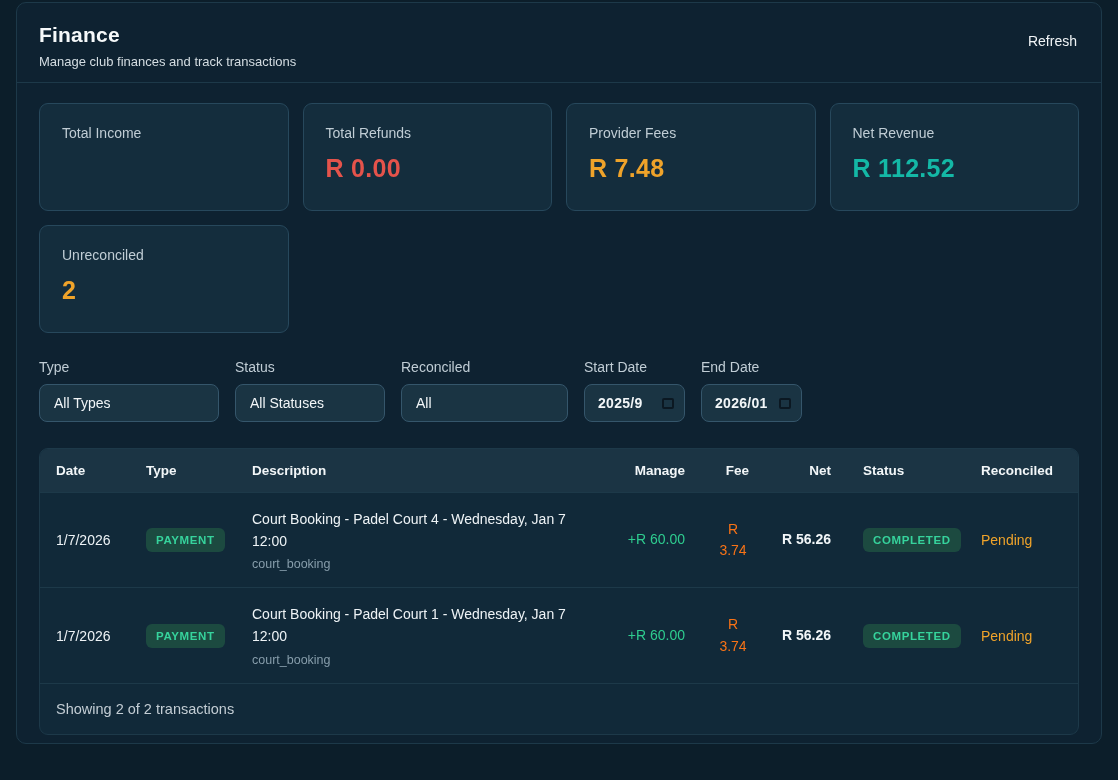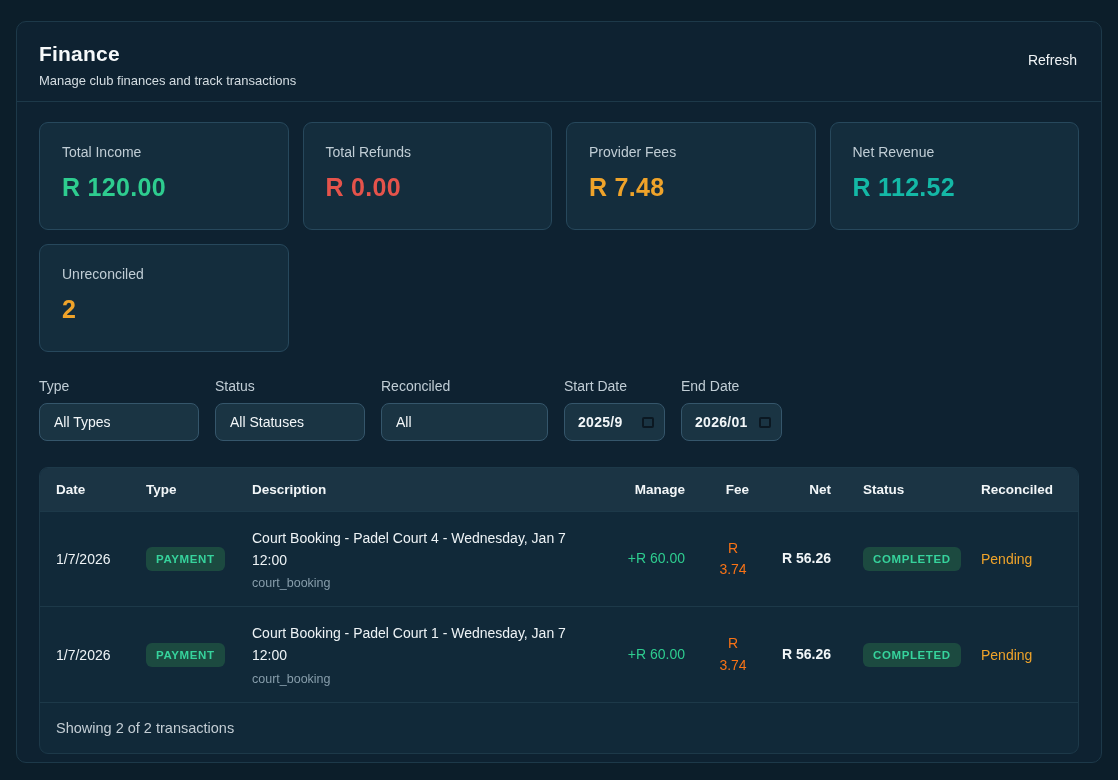--- a/index.html
+++ b/index.html
@@ -5,21 +5,21 @@
   * { margin: 0; padding: 0; box-sizing: border-box; }
   html, body { width: 1118px; height: 780px; }
   body {
     background: #0c1e2a;
     font-family: "Liberation Sans", sans-serif;
     color: #e8eef2;
     overflow: hidden;
   }
   .panel {
     position: absolute;
-    left: 16px; top: 21px;
+    left: 16px; top: 2px;
     width: 1086px; height: 742px;
     background: #0e2231;
     border: 1px solid #1d3949;
     border-radius: 10px;
     overflow: hidden;
   }
   
   .panel-header {
     display: flex; justify-content: space-between; align-items: flex-start;
     padding: 20px 22px 13px 22px;
@@ -58,21 +58,21 @@
     height: 38px;
     background: #1a3443;
     border: 1px solid #35566b;
     border-radius: 8px;
     color: #f2f6f8;
     font-size: 14px; font-weight: 500;
     display: flex; align-items: center;
     padding: 0 14px;
     cursor: pointer;
   }
-  .w-type { width: 160px; } .w-status { width: 150px; } .w-recon { width: 167px; align-items: center; }
+  .w-type { width: 180px; } .w-status { width: 150px; } .w-recon { width: 167px; align-items: center; }
   .w-date { width: 101px; justify-content: space-between; padding: 0 10px 0 13px; font-weight: bold; letter-spacing: .3px;}
   .cal-icon {
     width: 12px; height: 11px;
     border: 2px solid #0b1822;
     border-radius: 2px;
     display: inline-block;
     margin-left: 4px;
   }
   
   .table-wrap {
@@ -124,21 +124,20 @@
       <div class="page-subtitle">Manage club finances and track transactions</div>
     </div>
     <button class="refresh-btn">Refresh</button>
   </div>
 
   <div class="content">
 
     <div class="stats-grid">
       <div class="stat-card">
         <div class="stat-label">Total Income</div>
-        <div class="stat-value c-green">R 120.00</div>
       </div>
       <div class="stat-card">
         <div class="stat-label">Total Refunds</div>
         <div class="stat-value c-red">R 0.00</div>
       </div>
       <div class="stat-card">
         <div class="stat-label">Provider Fees</div>
         <div class="stat-value c-orange">R 7.48</div>
       </div>
       <div class="stat-card">

